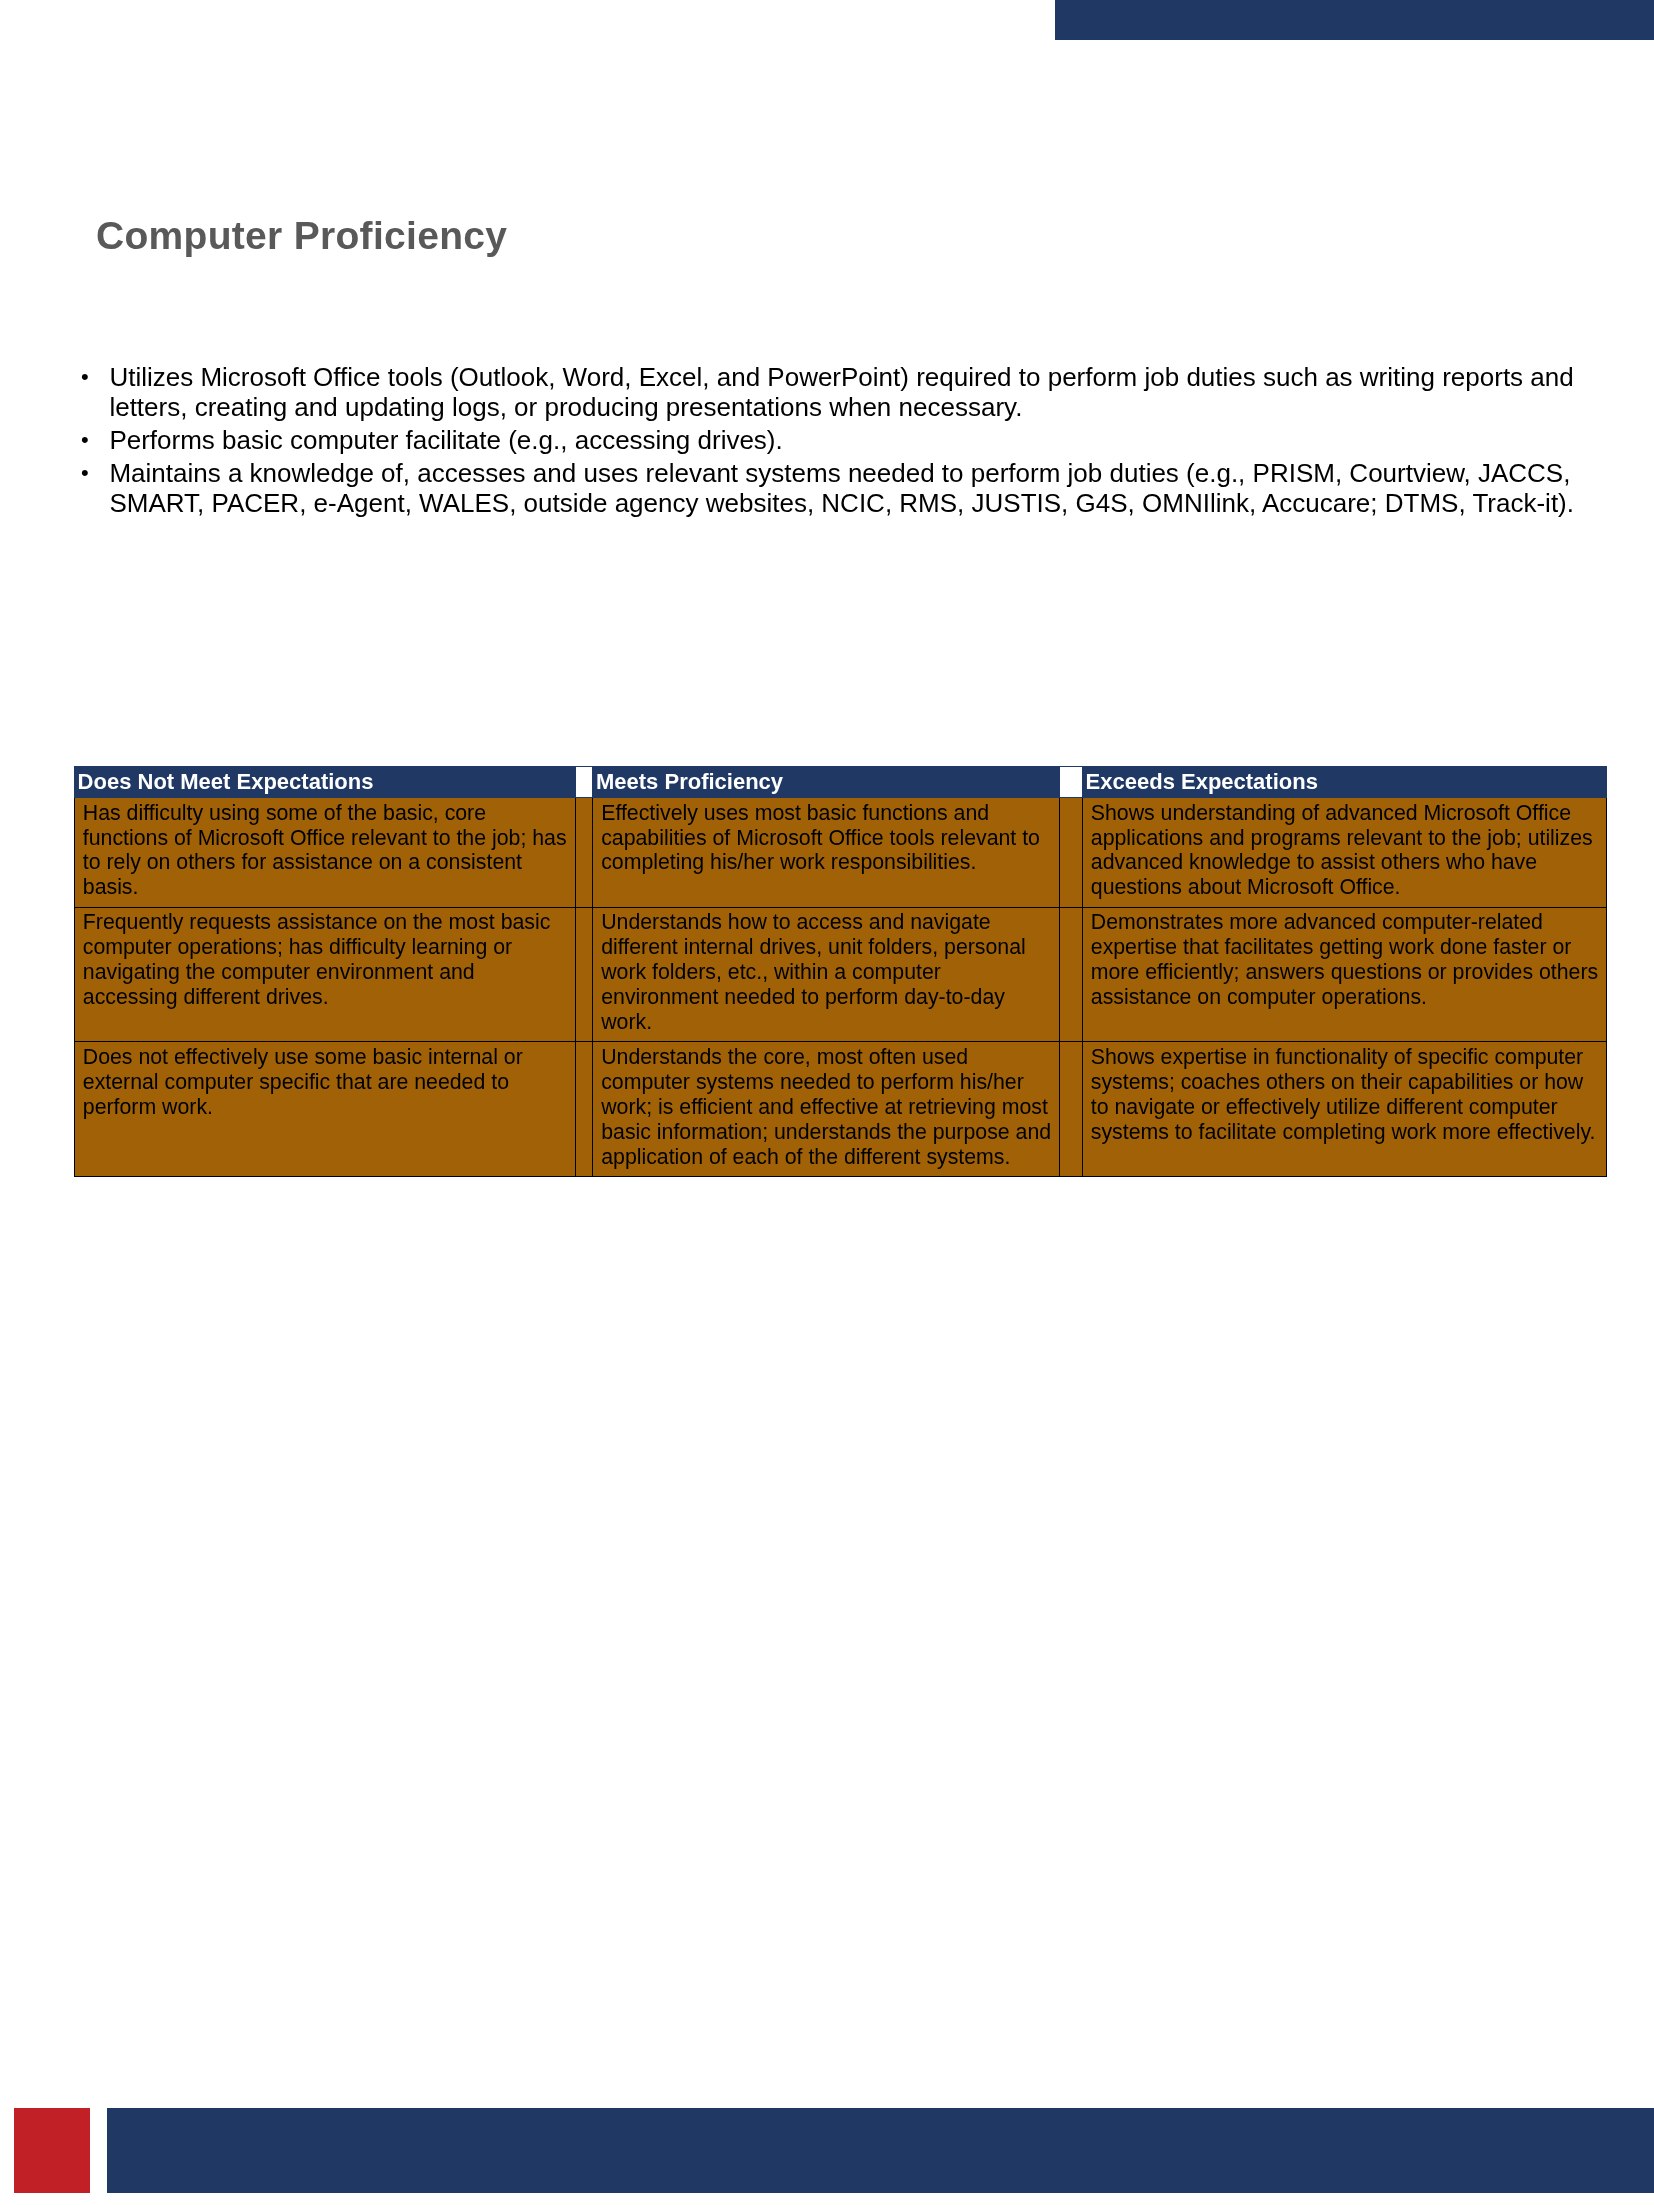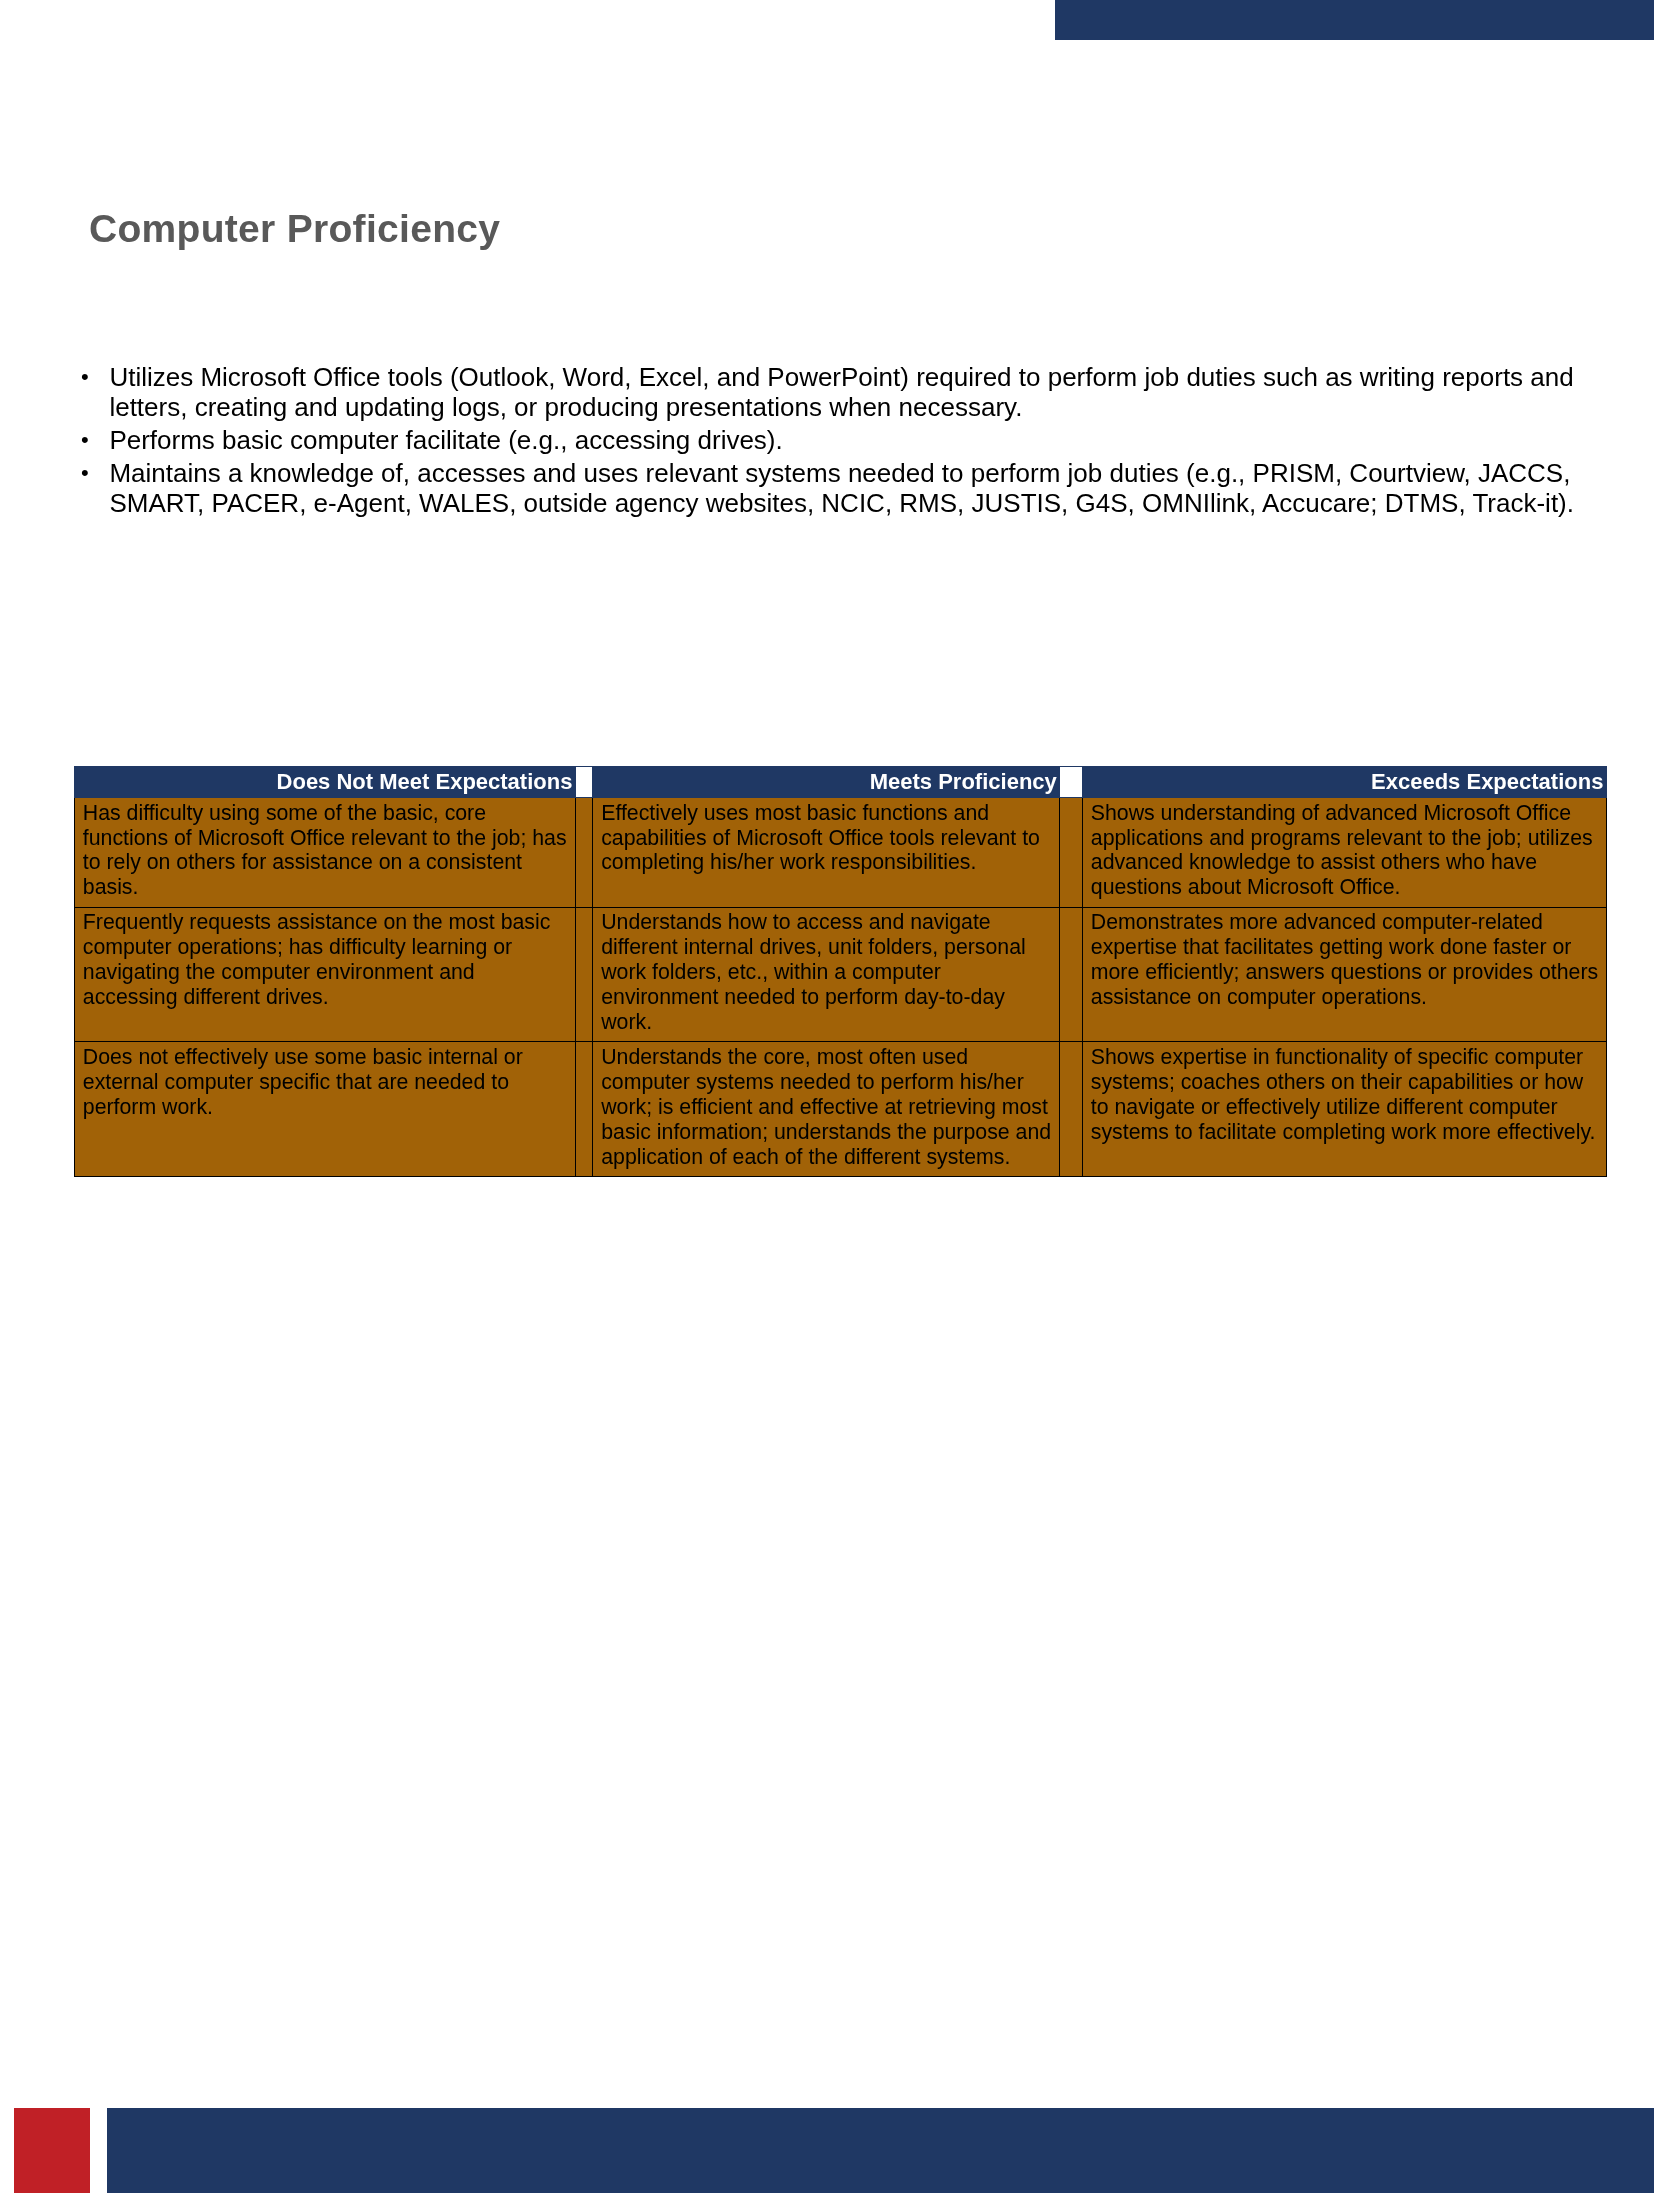--- a/index.html
+++ b/index.html
@@ -27,21 +27,21 @@
     right: 0;
     height: 40px;
     background: var(--navy);
   }
 
   
   .title {
     position: absolute;
     left: 81px;
     top: 199px;
-    margin: 8px;
+    margin: 15px;
     font-size: 39px;
     font-weight: bold;
     color: var(--title_gray);
     letter-spacing: 0.3px;
   }
 
   
   .bullets {
     position: absolute;
     left: 81px;
@@ -74,21 +74,21 @@
     width: 1533px;
     border-collapse: collapse;
     table-layout: fixed;
     font-size: 21.3px;
     line-height: 1.17;
   }
   .exp-table th {
     background: var(--navy);
     color: #ffffff;
     font-weight: bold;
-    text-align: right;
+    text-align: left;
     vertical-align: middle;
     height: 31px;
     padding: 1.3px 2.6px;
     border: 1.9px solid var(--navy);
     font-size: 22px;
   }
   .exp-table th.spacer {
     background: #ffffff;
     padding: 0;
   }

